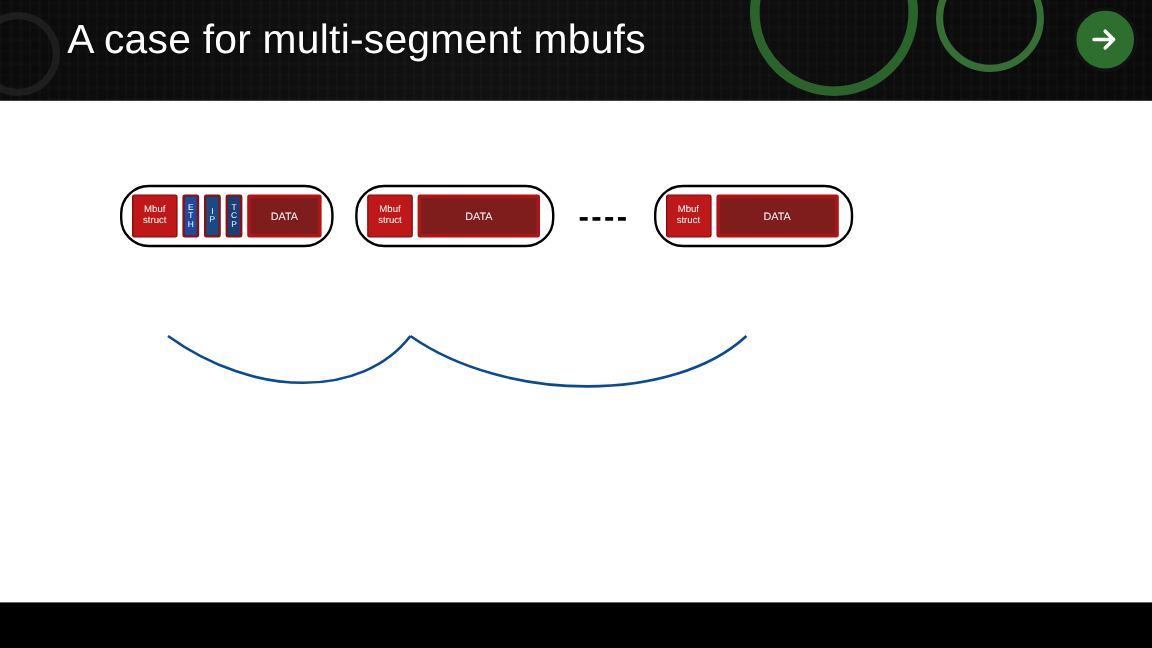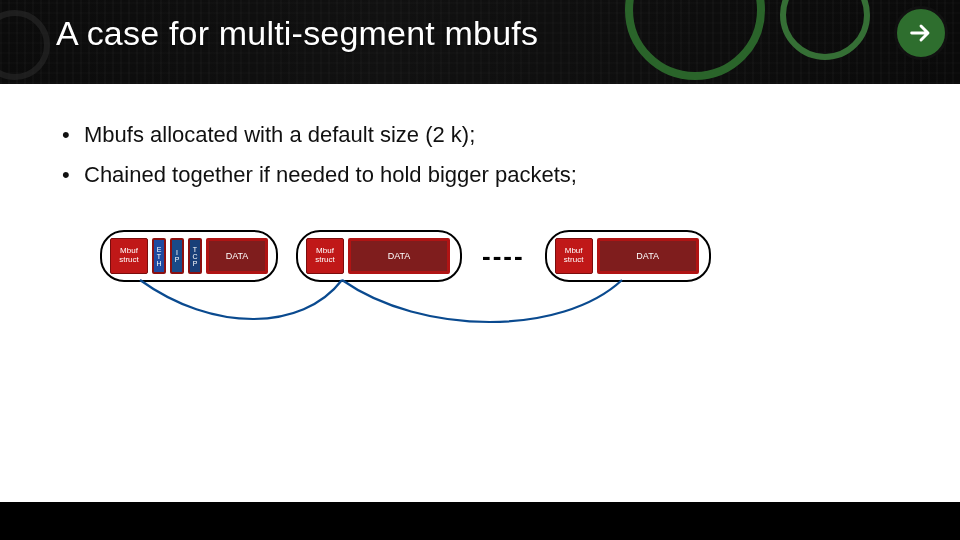--- a/index.html
+++ b/index.html
@@ -156,24 +156,20 @@
   <div class="ring r3"></div>
   <div class="logo">
     <svg viewBox="0 0 24 24">
       <path d="M4 12h12M12 6l6 6-6 6" stroke="#fff" stroke-width="2.5" fill="none" stroke-linecap="round" stroke-linejoin="round"></path>
     </svg>
   </div>
   <div class="title">A case for multi-segment mbufs</div>
 </div>
 
 <div class="content">
-  <ul class="bullets">
-    <li>Mbufs allocated with a default size (2 k);</li>
-    <li>Chained together if needed to hold bigger packets;</li>
-  </ul>
 
   <div class="diagram">
 
     <div class="segment first">
       <div class="mbuf">
         <span>Mbuf</span>
         <span>struct</span>
       </div>
       <div class="hdr eth">
         <span>

